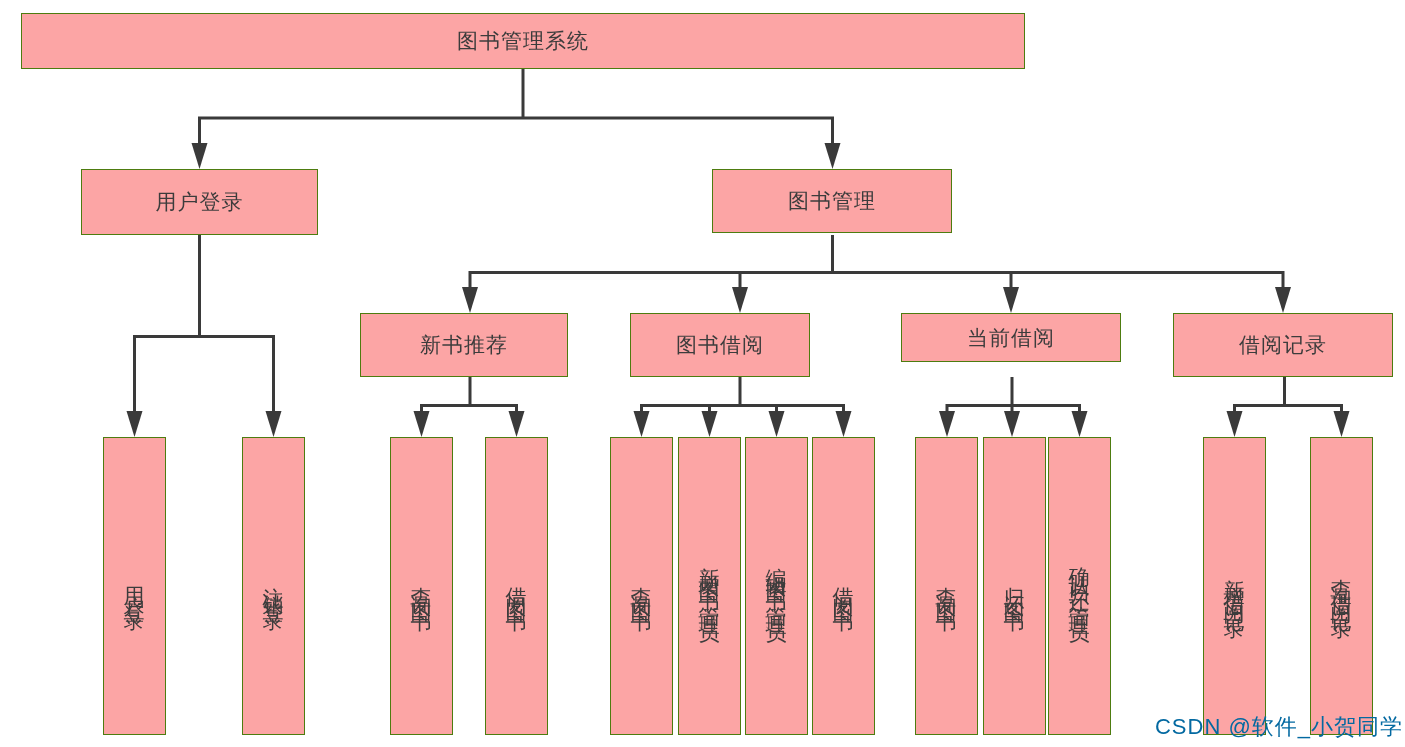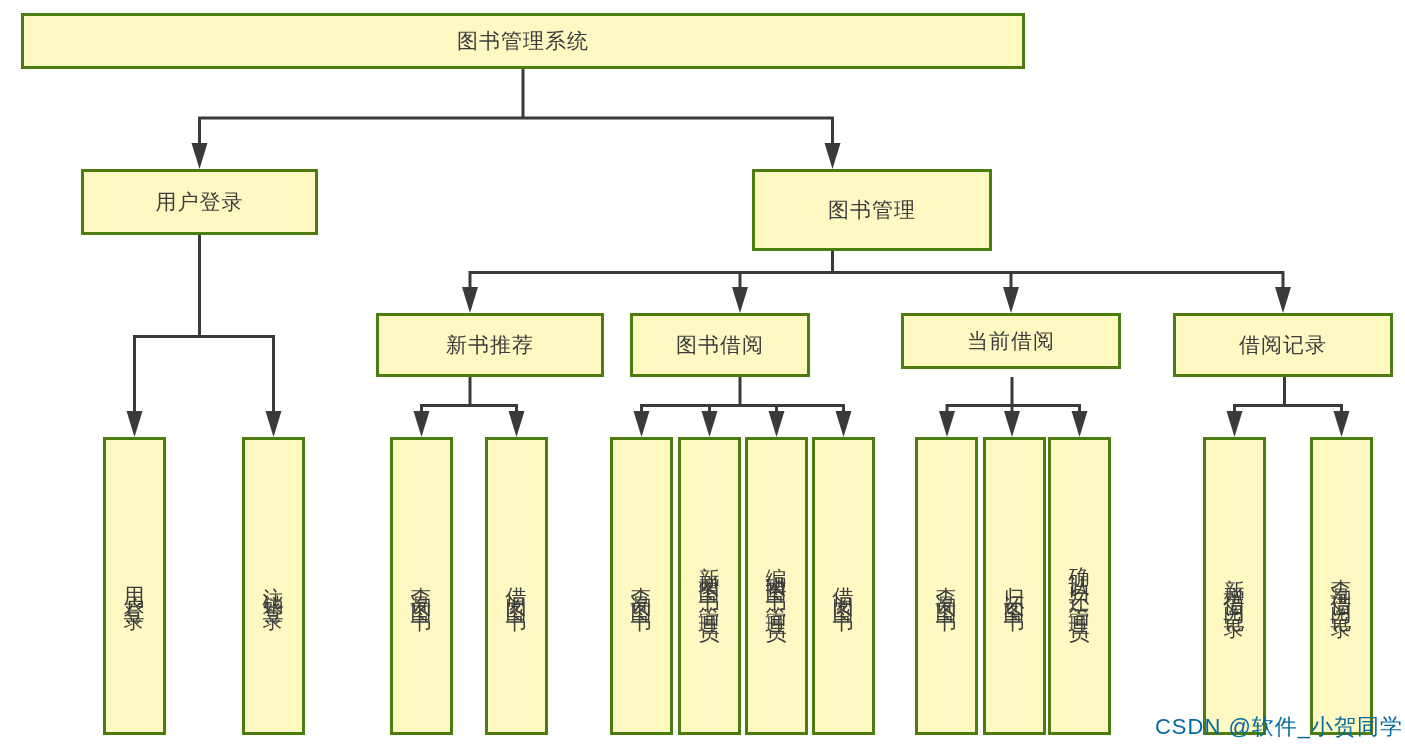--- a/index.html
+++ b/index.html
@@ -26,22 +26,22 @@
     stroke: #3a3a3a;
     stroke-width: 3;
   }
   svg.connectors polygon {
     fill: #3a3a3a;
     stroke: none;
   }
   .node {
     position: absolute;
     box-sizing: border-box;
-    border: 3px solid #4d7c0f;
-    background: #fef9c3;
+    border: 1px solid #4d7c0f;
+    background: #fca5a5;
     display: flex;
     align-items: center;
     justify-content: center;
     z-index: 2;
   }
   .node .lbl {
     font-size: 21px;
     color: #3c3c3c;
     letter-spacing: 1px;
     white-space: nowrap;
@@ -116,31 +116,31 @@
     </g>
   </svg>
 
   <div class="node" style="left:21px; top:13px; width:1004px; height:56px;">
     <span class="lbl">图书管理系统</span>
   </div>
 
   <div class="node" style="left:81px; top:169px; width:237px; height:66px;">
     <span class="lbl">用户登录</span>
   </div>
-  <div class="node" style="left:712px; top:169px; width:240px; height:82px;margin-left:40px;">
+  <div class="node" style="left:712px; top:169px; width:240px; height:64px;">
     <span class="lbl">图书管理</span>
   </div>
 
-  <div class="node" style="left:376px; top:313px; width:228px; height:64px;align-items:center;">
+  <div class="node" style="left:360px; top:313px; width:208px; height:64px;align-items:center;">
     <span class="lbl">新书推荐</span>
   </div>
   <div class="node" style="left:630px; top:313px; width:180px; height:64px;">
     <span class="lbl">图书借阅</span>
   </div>
-  <div class="node" style="left:901px; top:313px; width:220px; height:56px;">
+  <div class="node" style="left:901px; top:313px; width:220px; height:49px;">
     <span class="lbl">当前借阅</span>
   </div>
   <div class="node" style="left:1173px; top:313px; width:220px; height:64px;">
     <span class="lbl">借阅记录</span>
   </div>
 
   <div class="node leaf" style="left:103px;">
     <span class="lbl">用户登录</span>
   </div>
   <div class="node leaf" style="left:242px;">

